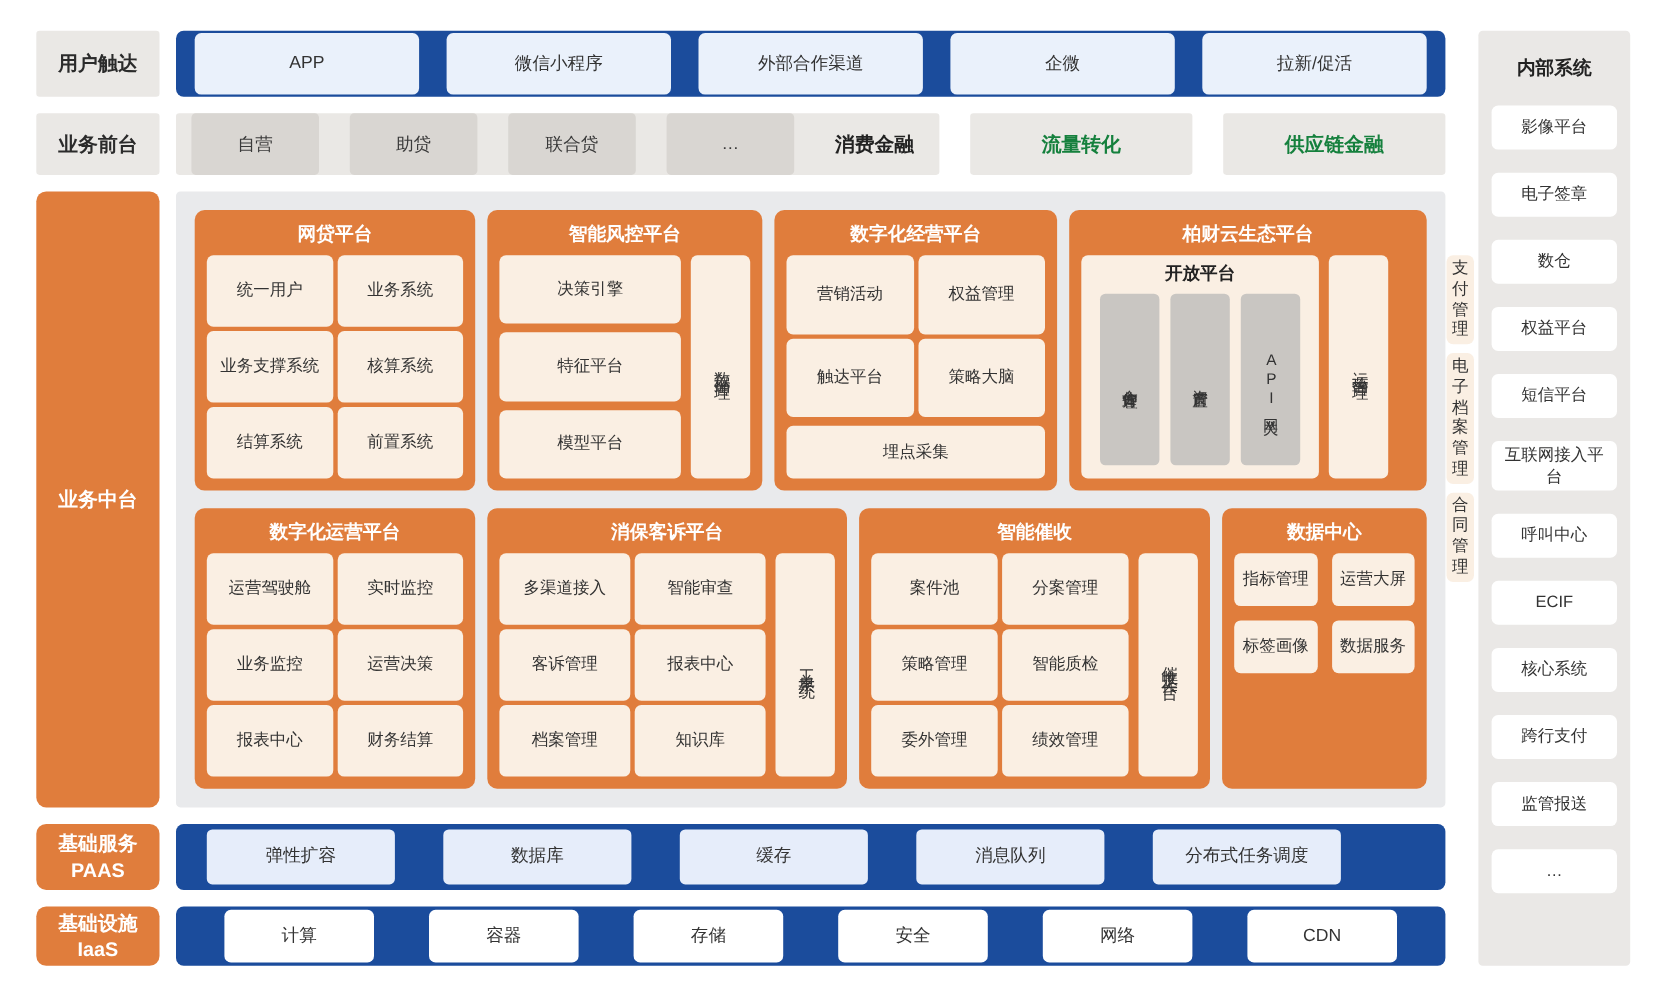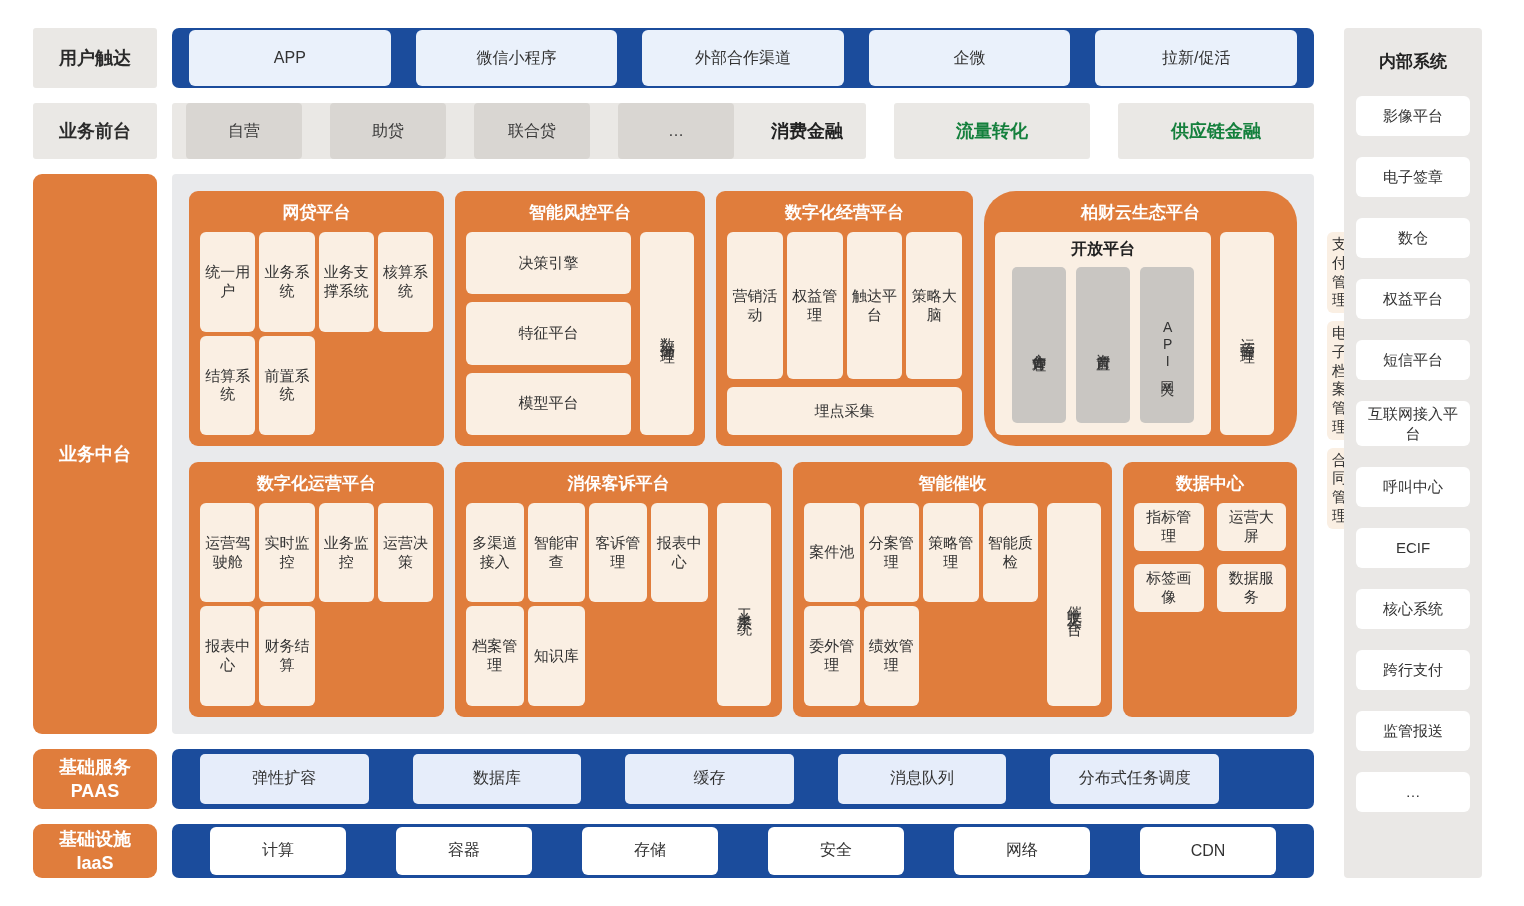--- a/index.html
+++ b/index.html
@@ -1,51 +1,51 @@
 <!DOCTYPE html>
 <html><head>
 <meta charset="utf-8">
 <style>
   html,body{margin:0;padding:0;background:#ffffff;}
   body{width:1524px;height:906px;font-family:"Liberation Sans","DejaVu Sans",sans-serif;color:#333;}
   .page{box-sizing:border-box;width:1524px;height:906px;padding:28px 42px 28px 33px;display:flex;gap:30px;}
   .main{flex:1;display:flex;flex-direction:column;gap:15px;min-width:0;}
   .row{display:flex;gap:15px;}
-  .row-label{width:124px;flex:none;display:flex;flex-direction:column;align-items:center;justify-content:center;
+  .row-label{width:112px;flex:none;display:flex;flex-direction:column;align-items:center;justify-content:center;
     font-weight:bold;font-size:18px;color:#2b2b2b;background:#eae8e5;border-radius:3px;line-height:1.35;text-align:center;}
   .row-label.orange{background:#e07d3c;color:#fff;border-radius:9px;}
   
   .row-reach{height:97px;}
   .bar-blue{flex:1;background:#1b4c9c;border-radius:7px;display:flex;align-items:center;padding:0 17px;gap:25px;}
   .chan{flex:1;height:56px;background:#eaf1fb;border-radius:6px;display:flex;align-items:center;justify-content:center;font-size:16px;color:#333;}
   
   .row-front{height:80px;}
   .front-wrap{flex:1;display:flex;gap:28px;}
   .fo-group{width:666px;flex:none;background:#eae8e5;display:flex;align-items:center;padding:0 14px;gap:28px;border-radius:3px;}
   .fo-box{width:116px;height:56px;flex:none;background:#d9d6d2;border-radius:4px;display:flex;align-items:center;justify-content:center;font-size:16px;color:#3a3a3a;}
   .fo-bold{flex:1;text-align:center;font-weight:bold;font-size:18px;color:#222;}
   .fo-block{flex:1;background:#eae8e5;border-radius:3px;display:flex;align-items:center;justify-content:center;font-weight:bold;font-size:18px;color:#15803d;}
   
   .row-mid{flex:1;}
   .mid-panel{flex:1;background:#e9eaec;border-radius:4px;padding:17px;display:flex;flex-direction:column;gap:16px;min-width:0;}
   .prow{display:flex;gap:11px;flex:1;min-height:0;}
   .card{background:#e07d3c;border-radius:9px;padding:7px 11px 11px;display:flex;flex-direction:column;min-width:0;}
   .card-title{text-align:center;font-weight:bold;font-size:17px;color:#fff;padding:3px 0 8px;flex:none;}
   .card-body{flex:1;display:flex;gap:9px;min-height:0;}
-  .cells2{display:grid;grid-template-columns:1fr 1fr 1fr 1fr;gap:4px;flex:1;}
+  .cells2{display:grid;grid-template-columns:1fr 1fr;gap:4px;flex:1;}
   .cell{background:#faefe3;border-radius:6px;display:flex;align-items:center;justify-content:center;
     text-align:center;color:#333;font-size:15px;line-height:1.25;padding:3px 5px;}
   .col-stack{flex:1;display:flex;flex-direction:column;gap:8px;}
   .col-stack .cell{flex:1;}
   .vert{flex:none;width:54px;background:#faefe3;border-radius:6px;display:flex;align-items:center;justify-content:center;
     writing-mode:vertical-rl;text-orientation:upright;letter-spacing:4px;font-size:15px;color:#333;}
   .w-loan{width:233px;flex:none;}
   .w-risk{width:228px;flex:none;}
   .w-dig{width:235px;flex:none;}
-  .w-eco{flex:1;border-radius:32px;}
+  .w-eco{flex:1;}
   .w-dops{width:233px;flex:none;}
   .w-cons{width:305px;flex:none;}
   .w-coll{width:297px;flex:none;}
   .w-data{flex:1;}
   .dig-wrap{flex:1;display:flex;flex-direction:column;gap:8px;}
   .cell-wide{height:42px;flex:none;}
   .open{flex:none;width:182px;background:#faefe3;border-radius:6px;padding:7px 17px 12px;display:flex;flex-direction:column;}
   .open-title{color:#222;font-weight:bold;font-size:16px;text-align:center;margin-bottom:7px;flex:none;}
   .pillars{flex:1;display:flex;gap:10px;justify-content:center;}
   .pillar{flex:1;background:#c9c6c2;border-radius:5px;display:flex;align-items:center;justify-content:center;

